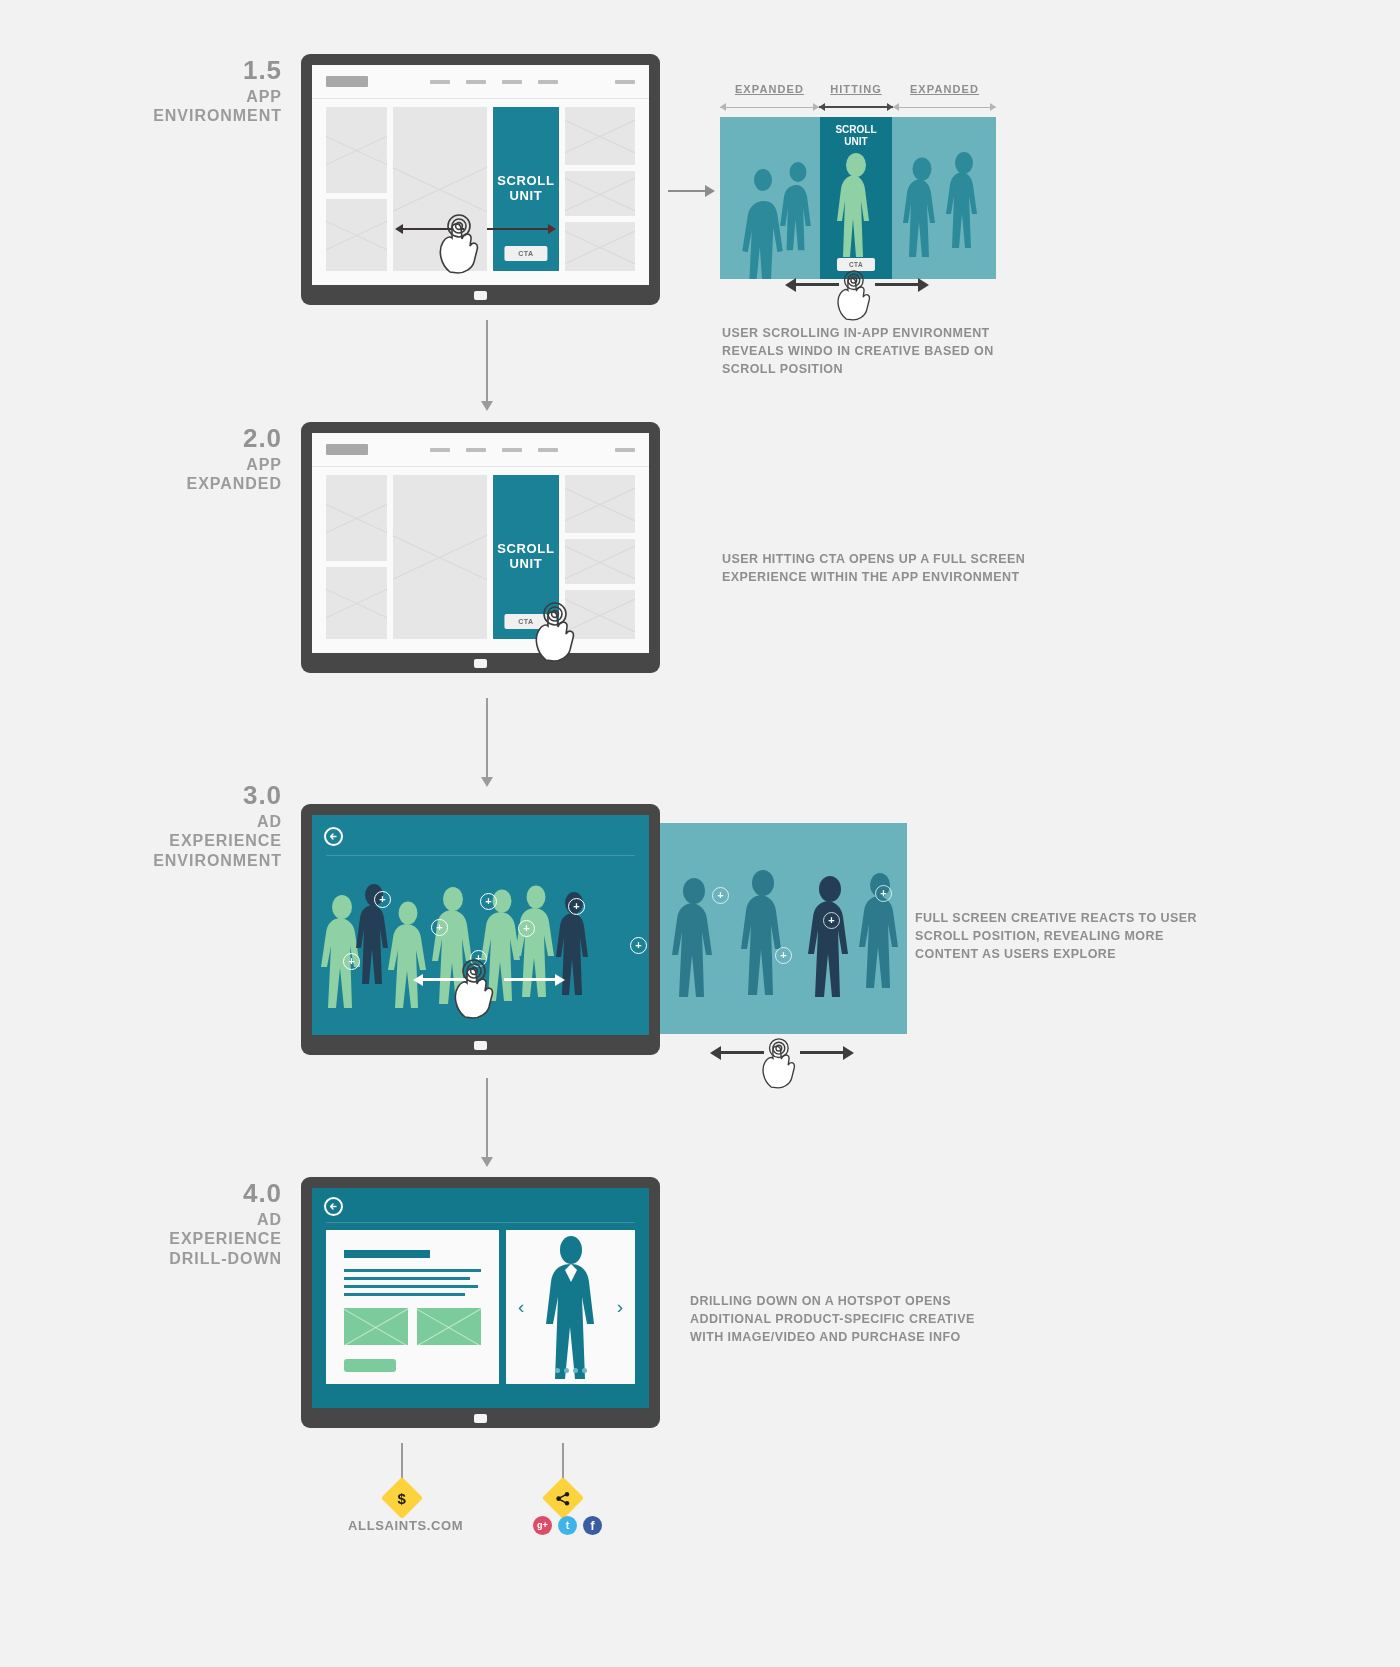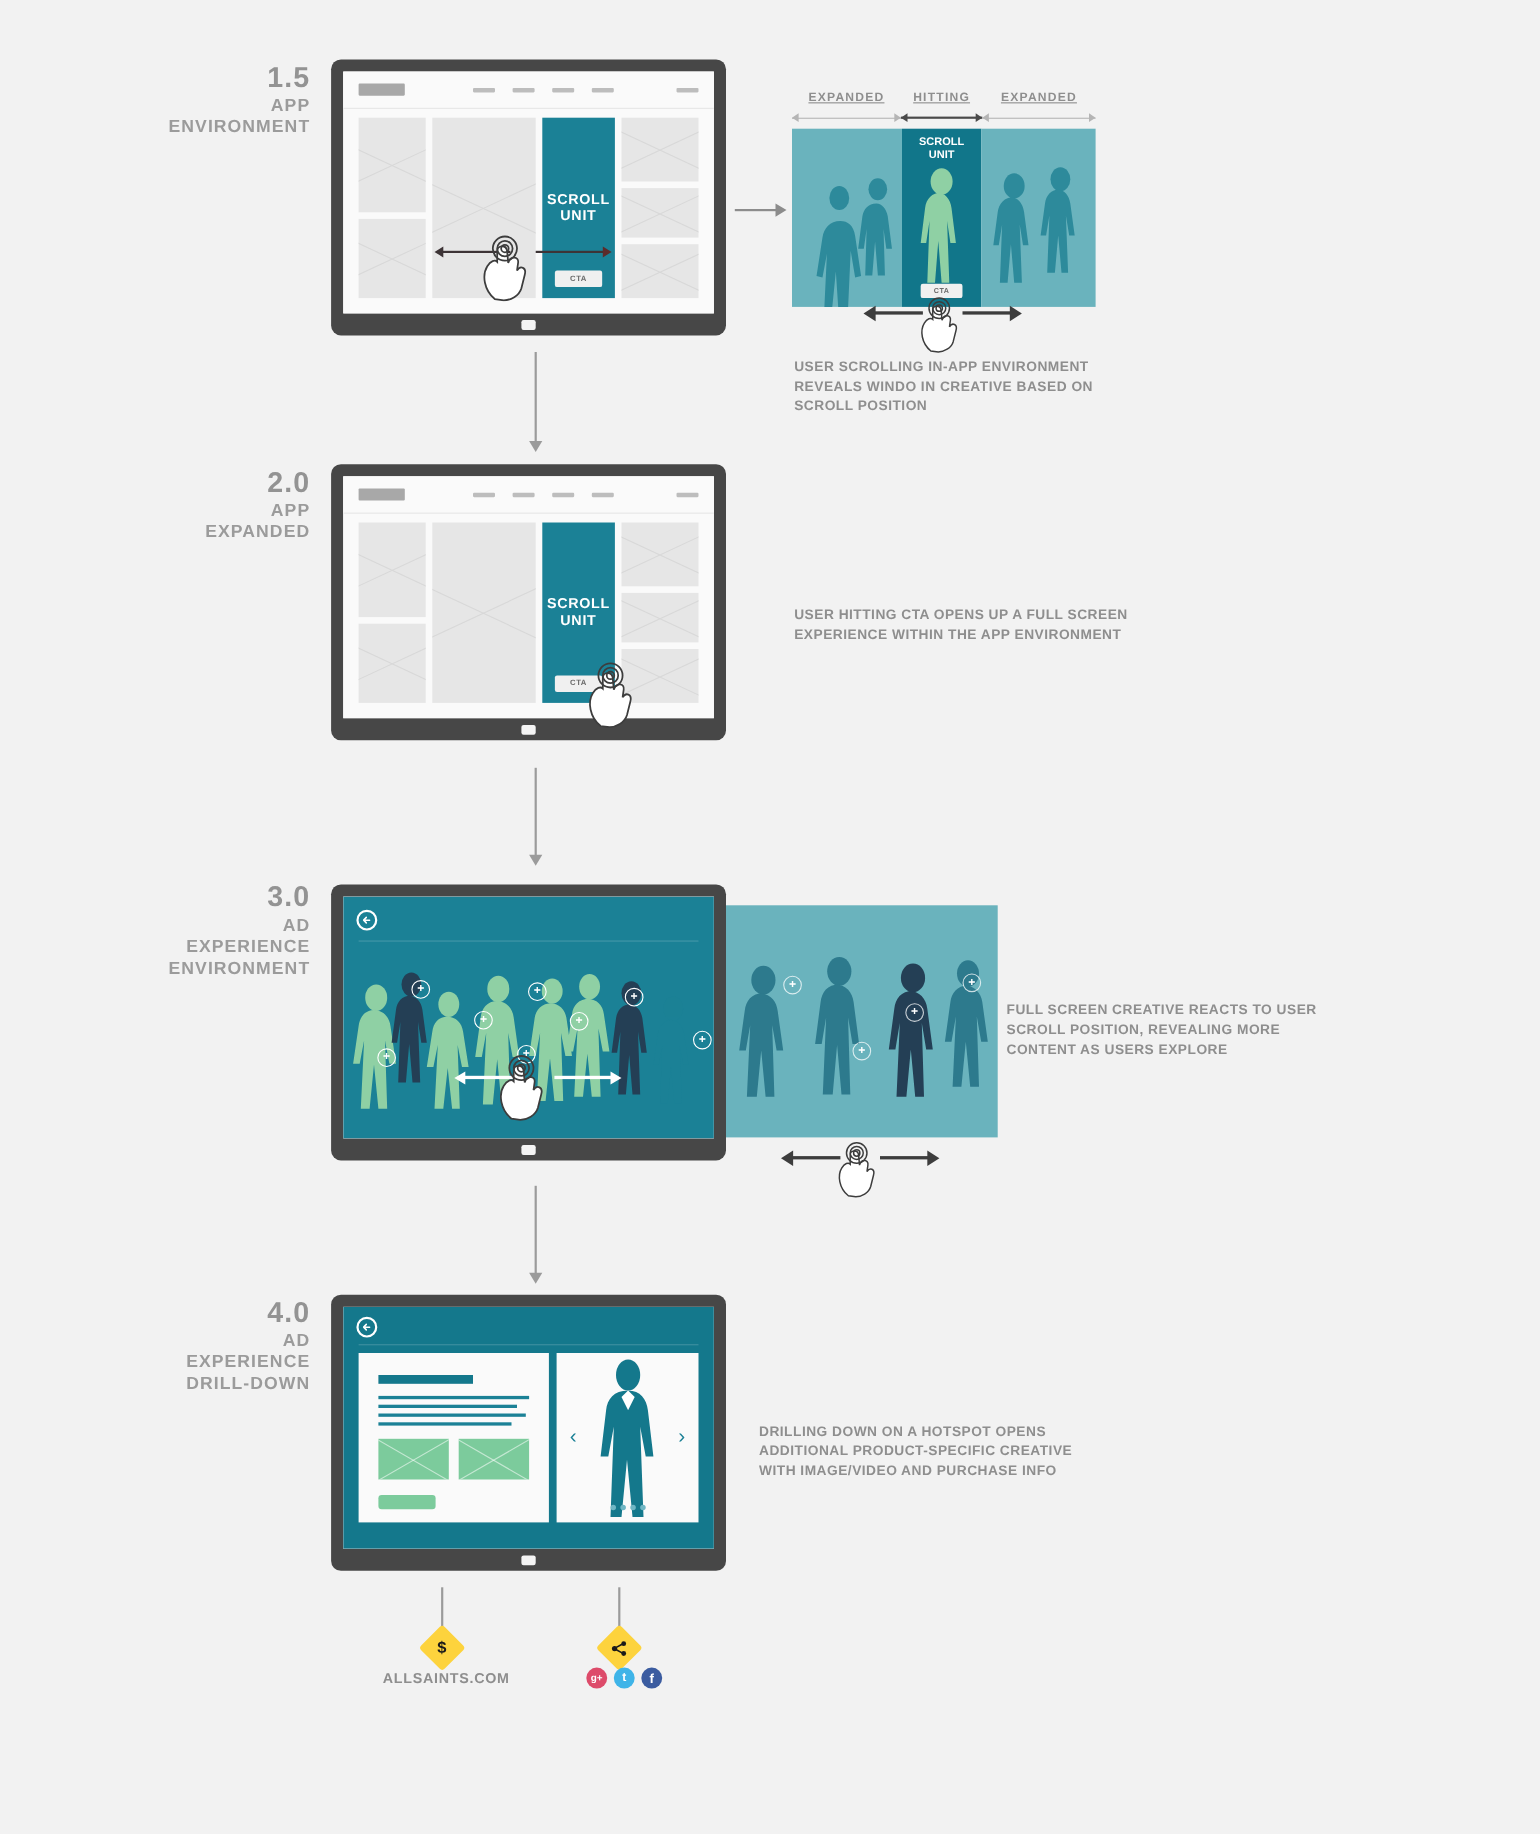--- a/index.html
+++ b/index.html
@@ -377,21 +377,21 @@
            C32 26 40 27 39 33 L38 40 C41 35 47 37 45 44 L42 56 C40 63 32 67 26 67 Z" fill="#ffffff" stroke="#3d3d3d" stroke-width="1.6"></path>
   <circle cx="27" cy="20" r="11" fill="none" stroke="#3d3d3d" stroke-width="1.6"></circle>
   <circle cx="27" cy="20" r="7" fill="none" stroke="#3d3d3d" stroke-width="1.6"></circle>
   <circle cx="27" cy="20" r="3.4" fill="none" stroke="#3d3d3d" stroke-width="1.6"></circle>
 </svg>
 
 <div class="caption" style="left:722px; top:551px;">USER HITTING CTA OPENS UP A FULL SCREEN EXPERIENCE WITHIN THE APP ENVIRONMENT</div>
 
 <div class="v-arrow" style="left:486px; top:698px; height:80px;"></div>
 
-<div class="step-label" style="right:1118px; top:800px;">
+<div class="step-label" style="right:1118px; top:780px;">
   <span class="step-num">3.0</span>
   <span class="step-sub">AD</span>
   <span class="step-sub">EXPERIENCE</span>
   <span class="step-sub">ENVIRONMENT</span>
 </div>
 
 <div style="position:absolute; left:650px; top:823px; width:257px; height:211px; background:#6ab3bd; overflow:hidden;">
   <svg width="257" height="211" viewBox="0 0 257 211">
     <g fill="#2d7a8d">
       <ellipse cx="44" cy="68" rx="11" ry="13"></ellipse>

